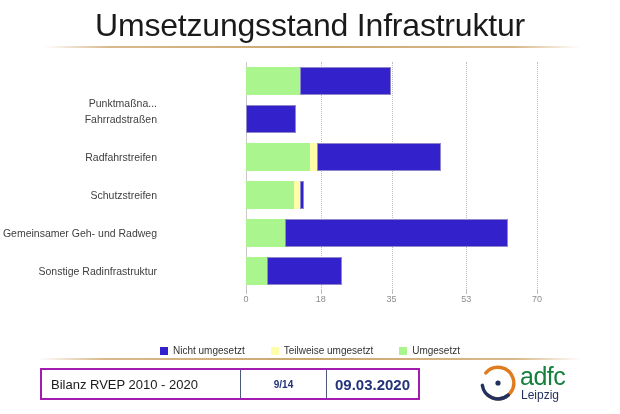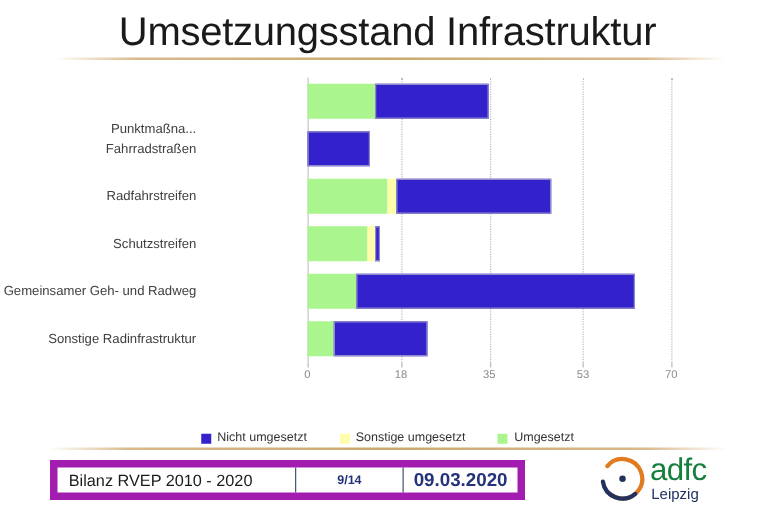--- a/index.html
+++ b/index.html
@@ -145,21 +145,21 @@
     width: 544px;
     height: 2px;
     background: linear-gradient(to right, #ffffff 0%, #d9b98c 12%, #caa86f 50%, #d9b98c 88%, #ffffff 100%);
   }
   .footer-table {
     position: absolute;
     left: 40px;
     top: 368px;
     width: 380px;
     height: 32px;
-    border: 6px solid #a21caf;
+    border: 2px solid #a21caf;
     box-sizing: border-box;
     display: flex;
     align-items: stretch;
     background: #ffffff;
   }
   .fcell {
     display: flex;
     align-items: center;
     box-sizing: border-box;
   }
@@ -269,21 +269,21 @@
       </div>
   </div>
 
   <div class="legend" id="legend">
       <div class="legend-item">
         <span class="legend-swatch" style="background: rgb(51, 34, 204);"></span>
         <span class="legend-label">Nicht umgesetzt</span>
       </div>
       <div class="legend-item">
         <span class="legend-swatch" style="background: rgb(253, 253, 170);"></span>
-        <span class="legend-label">Sonstige umgesetzt</span>
+        <span class="legend-label">Teilweise umgesetzt</span>
       </div>
       <div class="legend-item">
         <span class="legend-swatch" style="background: rgb(170, 245, 142);"></span>
         <span class="legend-label">Umgesetzt</span>
       </div>
     </div>
 
   <div class="footer-rule"></div>
   <div class="footer-table">
     <div class="fcell fcell-title">Bilanz RVEP 2010 - 2020</div>

